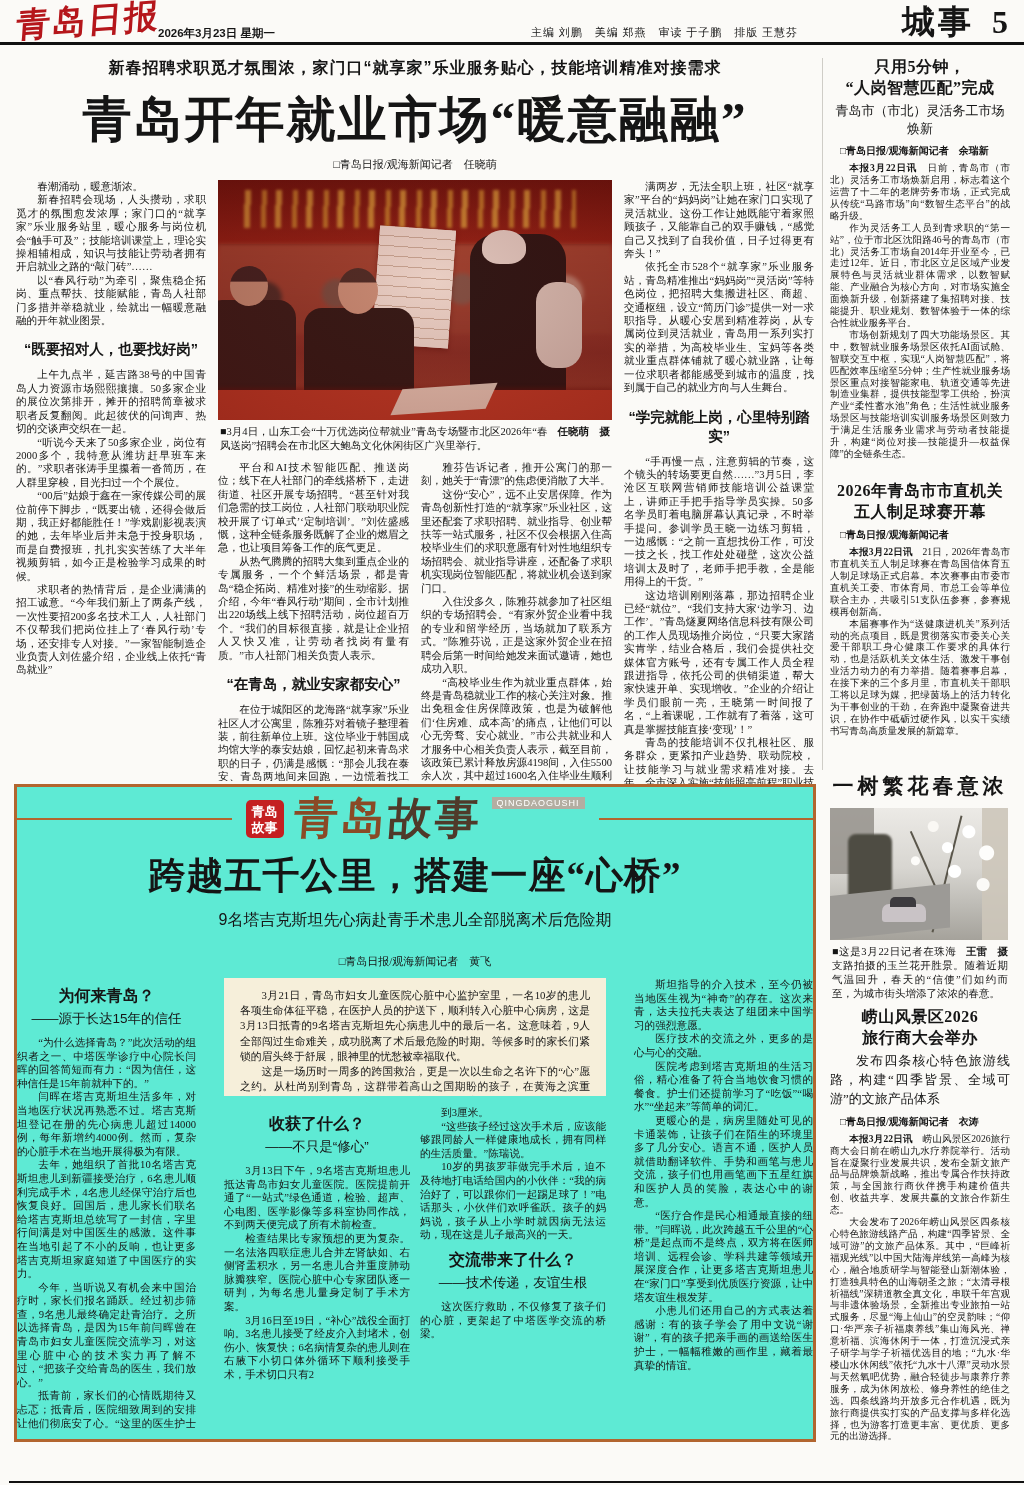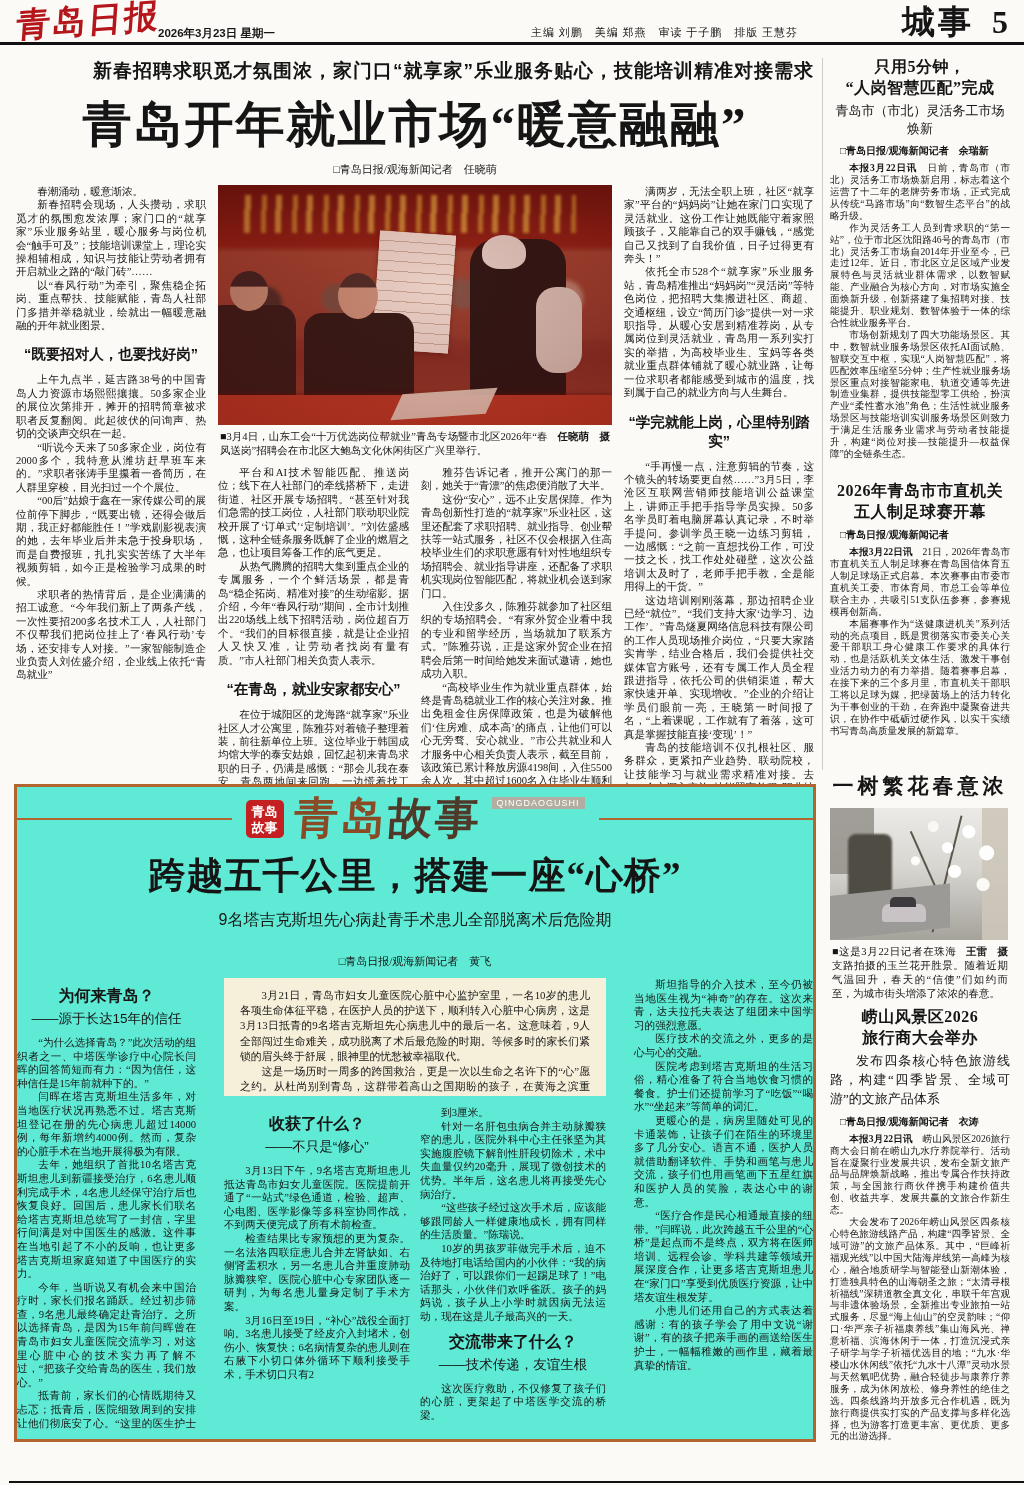--- a/index.html
+++ b/index.html
@@ -14,22 +14,22 @@
             font-family:"Liberation Sans",sans-serif; }
   .m-staff { position:absolute; right:226px; top:25px; font-size:11px; letter-spacing:1px; }
   .m-section { position:absolute; right:16px; top:0px; display:flex; align-items:baseline; gap:18px; }
   .m-section .sec { font-size:33px; font-weight:900; letter-spacing:3px; }
   .m-section .num { font-size:32px; font-weight:900; }
   .m-rule { position:absolute; left:0; top:42px; width:1024px; height:3px; background:#111; }
   .v-div { position:absolute; left:822px; top:58px; width:1px; height:712px; background:#cfcdc7; }
 
   
   #main { position:absolute; left:16px; top:52px; width:798px; }
-  .kicker { text-align:right; font-family:"Liberation Sans",sans-serif; font-weight:bold;
-            font-size:19px; letter-spacing:1px; margin-top:6px; }
+  .kicker { text-align:center; font-family:"Liberation Sans",sans-serif; font-weight:bold;
+            font-size:16px; letter-spacing:1px; margin-top:6px; }
   .headline { text-align:center; font-size:49px; font-weight:900; letter-spacing:2px; margin:8px 0 4px; }
   .byline { text-align:center; font-size:11px; margin-bottom:8px; }
   .cols { display:flex; gap:12px; height:612px; overflow:hidden; }
   .col { width:190px; }
   .mid { width:394px; }
   .bodytext p, .bodytext .lead-p { font-size:10.6px; line-height:13.4px; text-align:justify; text-indent:2em; margin:0; }
   .subhead { font-family:"Liberation Sans",sans-serif; font-weight:bold; font-size:14.5px;
              text-align:center; text-indent:0; margin:13px 0 9px; }
   .caption { font-size:10.5px; line-height:14px; text-align:justify; margin:5px 2px 8px; }
   .caption .credit { float:right; font-weight:bold; margin-left:10px; }
@@ -338,21 +338,20 @@
             </div>
             <div>
                 <p>3月13日下午，9名塔吉克斯坦患儿抵达青岛市妇女儿童医院。医院提前开通了“一站式”绿色通道，检验、超声、心电图、医学影像等多科室协同作战，不到两天便完成了所有术前检查。</p>
                 <p>检查结果比专家预想的更为复杂。一名法洛四联症患儿合并左肾缺如、右侧肾盂积水，另一名患儿合并重度肺动脉瓣狭窄。医院心脏中心专家团队逐一研判，为每名患儿量身定制了手术方案。</p>
                 <p>3月16日至19日，“补心”战役全面打响。3名患儿接受了经皮介入封堵术，创伤小、恢复快；6名病情复杂的患儿则在右腋下小切口体外循环下顺利接受手术，手术切口只有2</p>
               </div>
           </div>
           <div class="s-col bodytext">
             <div>
                 <p>到3厘米。</p>
-                <p>针对一名肝包虫病合并主动脉瓣狭窄的患儿，医院外科中心主任张坚为其实施腹腔镜下解剖性肝段切除术，术中失血量仅约20毫升，展现了微创技术的优势。半年后，这名患儿将再接受先心病治疗。</p>
                 <p>“这些孩子经过这次手术后，应该能够跟同龄人一样健康地成长，拥有同样的生活质量。”陈瑞说。</p>
                 <p>10岁的男孩罗菲做完手术后，迫不及待地打电话给国内的小伙伴：“我的病治好了，可以跟你们一起踢足球了！”电话那头，小伙伴们欢呼雀跃。孩子的妈妈说，孩子从上小学时就因病无法运动，现在这是儿子最高兴的一天。</p>
               </div>
             <div class="st-sh">
               <span class="q">交流带来了什么？</span>
               <span class="a">——技术传递，友谊生根</span>
             </div>
             <div>
                 <p>这次医疗救助，不仅修复了孩子们的心脏，更架起了中塔医学交流的桥梁。</p>
               </div>

